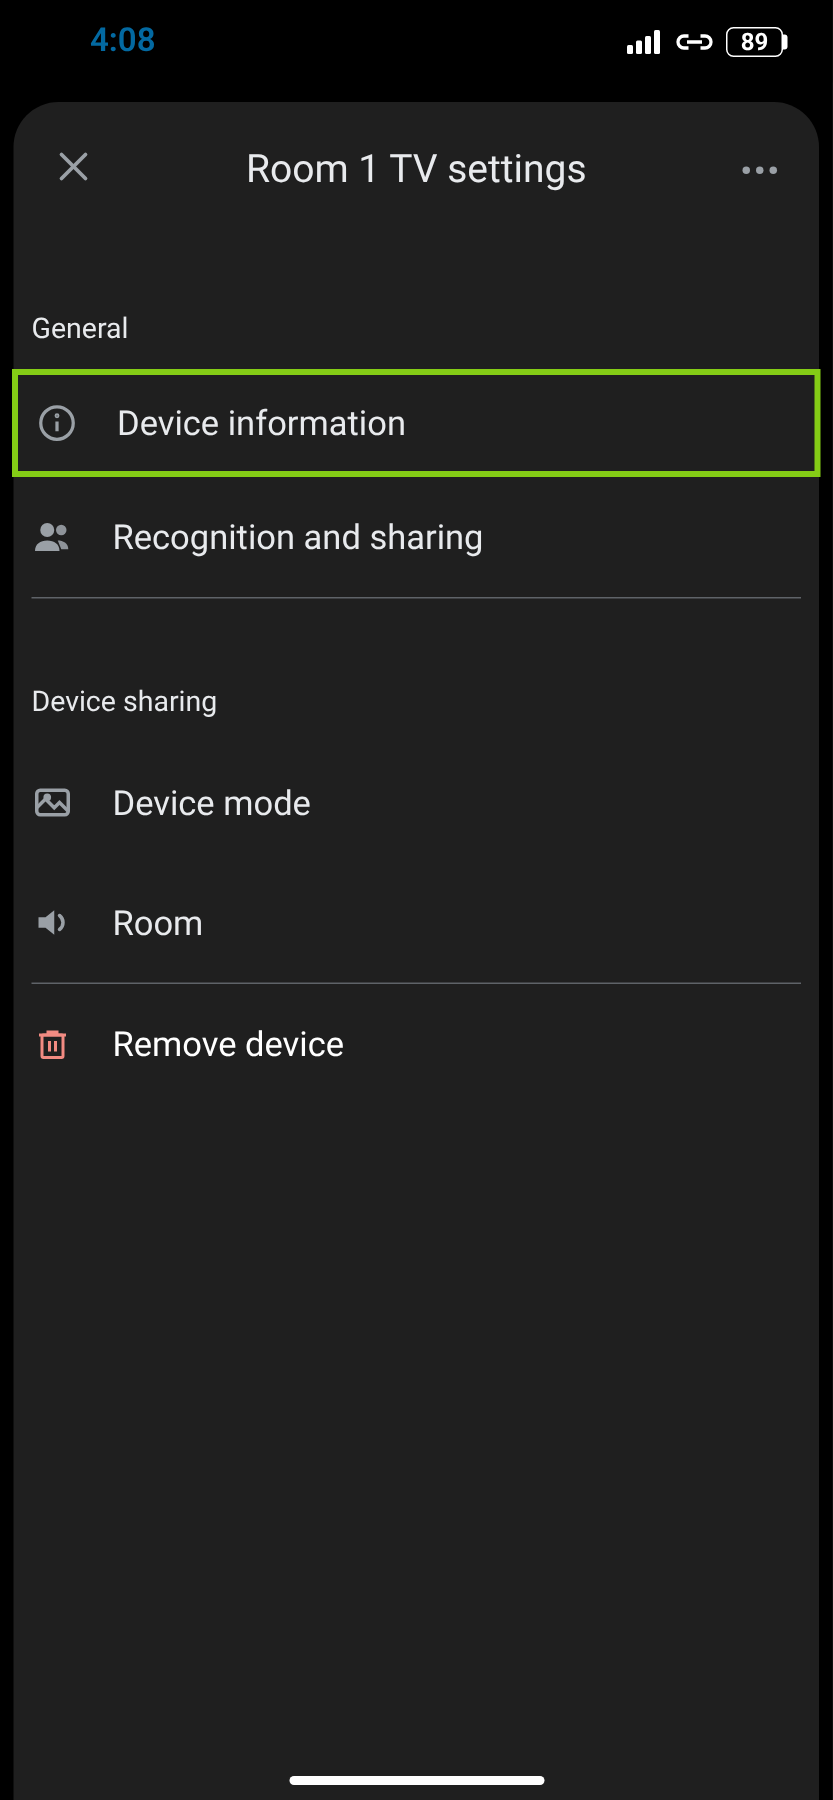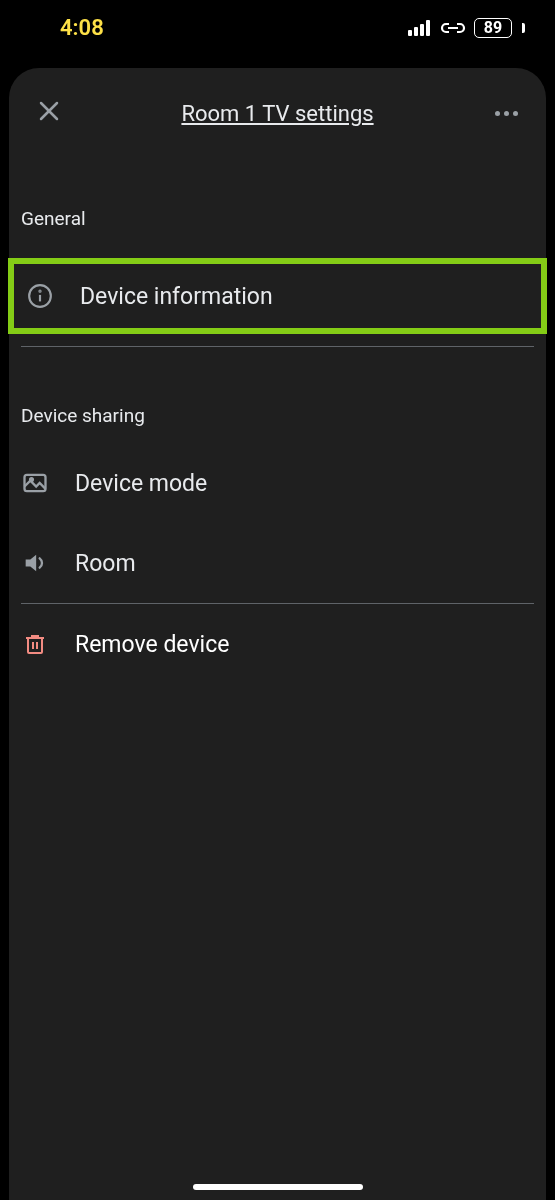--- a/index.html
+++ b/index.html
@@ -20,34 +20,34 @@
       height: 55px;
       display: flex;
       align-items: center;
       justify-content: space-between;
       padding: 0 30px 0 60px;
       background: #000000;
     }
     .status-time {
       font-size: 22px;
       font-weight: 600;
-      color: #fde047;
+      color: #0369a1;
     }
     .status-icons {
       display: flex;
       align-items: center;
       gap: 8px;
     }
     .signal-icon svg, .link-icon svg, .battery-icon svg {
       display: block;
     }
     .battery-wrap {
       display: flex;
       align-items: center;
-      gap: 10px;
+      gap: 0;
     }
     .battery-box {
       border: 1.5px solid #ffffff;
       border-radius: 5px;
       padding: 1px 4px;
       font-size: 16px;
       font-weight: 700;
       color: #ffffff;
       line-height: 1;
       min-width: 38px;
@@ -78,24 +78,23 @@
       width: 44px;
       height: 44px;
       display: flex;
       align-items: center;
       justify-content: center;
       color: #9aa0a6;
     }
     .sheet-title {
       flex: 1;
       text-align: center;
-      font-size: 22px;
+      font-size: 26px;
       font-weight: 400;
       color: #e8eaed;
-      text-decoration: underline;
     }
     .more-btn {
       width: 44px;
       height: 44px;
       display: flex;
       align-items: center;
       justify-content: center;
       color: #9aa0a6;
       gap: 4px;
     }
@@ -133,22 +132,22 @@
       margin-left: 26px;
       font-weight: 400;
     }
     .row.danger .row-label {
       color: #ffffff;
     }
     .row.danger .row-icon {
       color: #f28b82;
     }
     .highlight-box {
-      border: 6px solid #84cc16;
-      margin: 12px -1px;
+      border: 4px solid #84cc16;
+      margin: 0 -1px;
     }
     .highlight-box .row {
       height: 64px;
     }
     .divider {
       height: 1px;
       background: #5f6368;
       margin: 0 12px;
     }
     .home-indicator {
@@ -216,20 +215,31 @@
         <svg width="26" height="26" viewBox="0 0 24 24" fill="none" stroke="currentColor" stroke-width="2">
           <circle cx="12" cy="12" r="10"></circle>
           <line x1="12" y1="11" x2="12" y2="17"></line>
           <circle cx="12" cy="7.5" r="0.5" fill="currentColor"></circle>
         </svg>
       </div>
       <div class="row-label">Device information</div>
     </div>
   </div>
 
+  <div class="row">
+    <div class="row-icon">
+      <svg width="28" height="28" viewBox="0 0 24 24" fill="currentColor">
+        <circle cx="9" cy="8" r="4"></circle>
+        <path d="M2 20 c0-4 3-6 7-6 s7 2 7 6 Z"></path>
+        <circle cx="17" cy="8" r="3" opacity="0.9"></circle>
+        <path d="M15 14 c3 0 6 1.5 6 5 h-4" opacity="0.9"></path>
+      </svg>
+    </div>
+    <div class="row-label">Recognition and sharing</div>
+  </div>
 
   <div class="divider"></div>
 
   <div class="section-label" style="padding-top:16px;">Device sharing</div>
 
   <div class="row">
     <div class="row-icon">
       <svg width="28" height="28" viewBox="0 0 24 24" fill="none" stroke="currentColor" stroke-width="2">
         <rect x="3" y="5" width="18" height="14" rx="2"></rect>
         <path d="M3 15 l5-5 5 5 3-3 5 5"></path>

